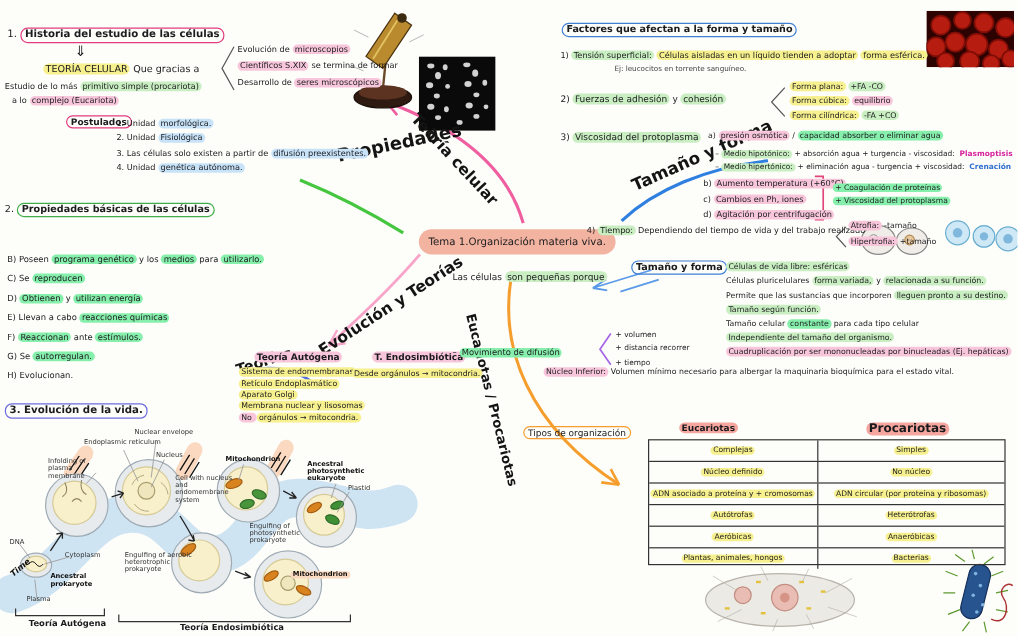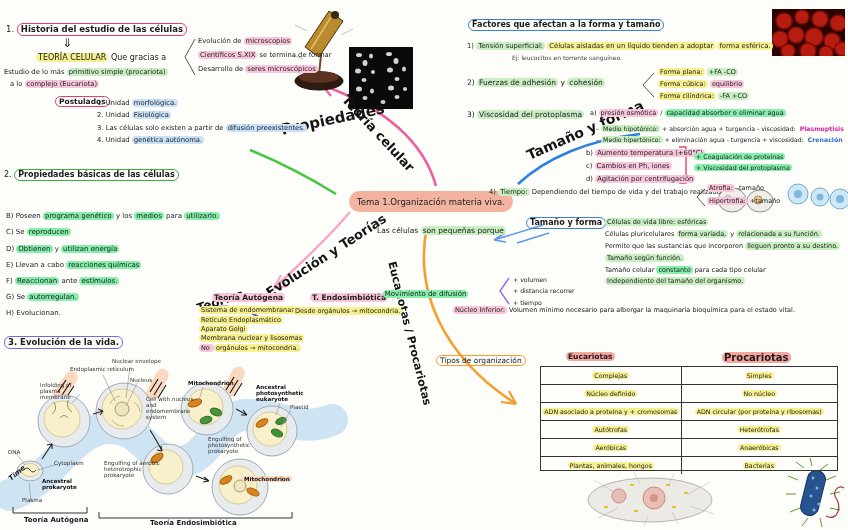--- a/index.html
+++ b/index.html
@@ -331,20 +331,21 @@
   <div class="t" style="left:377px;top:290px;font-size:7px"><span>– </span><span class="hl hl-salmon">Movimiento de difusión</span></div>
   <div class="t" style="left:513px;top:276px;font-size:6.2px">+ volumen</div>
   <div class="t" style="left:513px;top:287px;font-size:6.2px">+ distancia recorrer</div>
   <div class="t" style="left:513px;top:299px;font-size:6.2px">+ tiempo</div>
   <div class="t" style="left:605px;top:218px;font-size:6.5px"><span class="hl hl-green">Células de vida libre: esféricas</span></div>
   <div class="t" style="left:605px;top:230px;font-size:6.5px"><span>Células pluricelulares </span><span class="hl hl-green">forma variada,</span><span> y </span><span class="hl hl-green">relacionada a su función.</span></div>
   <div class="t" style="left:605px;top:242px;font-size:6.5px"><span>Permite que las sustancias que incorporen </span><span class="hl hl-green">lleguen pronto a su destino.</span></div>
   <div class="t" style="left:605px;top:254px;font-size:6.5px"><span class="hl hl-green">Tamaño según función.</span></div>
   <div class="t" style="left:605px;top:266px;font-size:6.5px"><span>Tamaño celular </span><span class="hl hl-salmon">constante</span><span> para cada tipo celular</span></div>
   <div class="t" style="left:605px;top:277px;font-size:6.5px"><span class="hl hl-green">Independiente del tamaño del organismo.</span></div>
+  <div class="t" style="left:605px;top:289px;font-size:6.5px"><span class="hl hl-pink">Cuadruplicación por ser mononucleadas por binucleadas (Ej. hepáticas)</span></div>
   <div class="t" style="left:453px;top:306px;font-size:6.5px"><span class="hl hl-pink">Núcleo Inferior:</span><span> Volumen mínimo necesario para albergar la maquinaria bioquímica para el estado vital.</span></div>
 
   <div class="t" style="left:436px;top:355px;font-size:7.5px"><span class="bx" style="border-color:#f59e2d;font-weight:normal">Tipos de organización</span></div>
   <div class="t" style="left:566px;top:352px;font-size:7.5px;font-weight:bold"><span class="hl hl-red">Eucariotas</span></div>
   <div class="t" style="left:722px;top:352px;font-size:10px;font-weight:bold"><span class="hl hl-red">Procariotas</span></div>
   <div class="tbl">
     <div class="row">
         <div class="cell"><span class="hl hl-yellow">Complejas</span></div>
         <div class="cell">
           <span class="hl hl-yellow">Simples</span>

